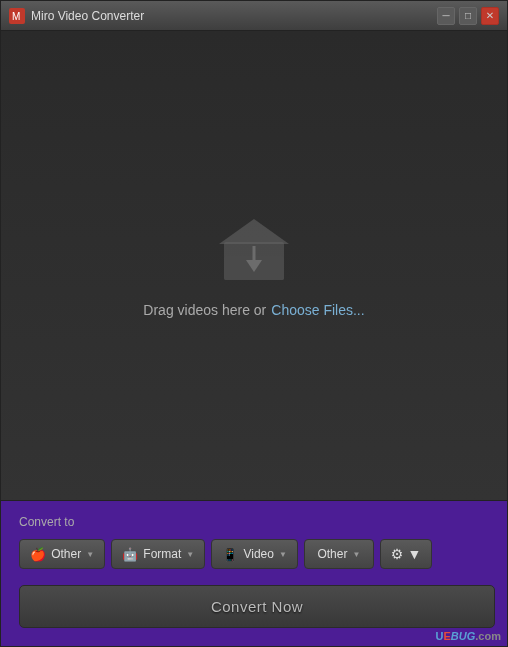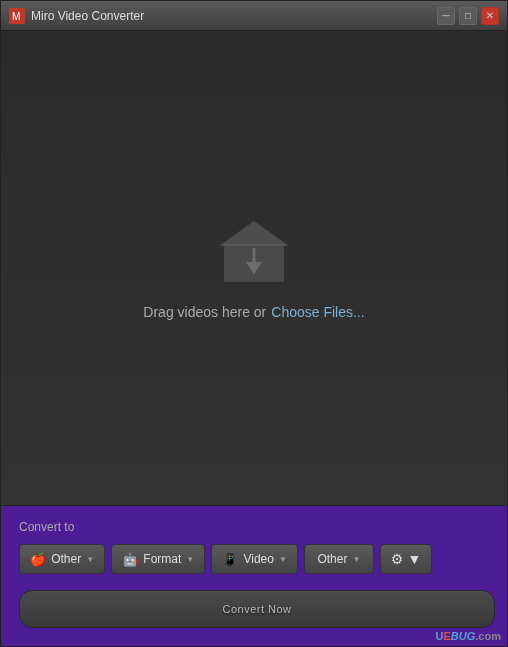--- a/index.html
+++ b/index.html
@@ -158,23 +158,23 @@
       display: flex;
       align-items: center;
       gap: 4px;
     }
 
     .convert-now-btn {
       width: 100%;
       padding: 12px;
       background: linear-gradient(to bottom, #4a4a4a, #383838);
       border: 1px solid #2a2a2a;
-      border-radius: 13px;
+      border-radius: 5px;
       color: #bbb;
-      font-size: 11px;
+      font-size: 15px;
       cursor: pointer;
       letter-spacing: 0.5px;
       text-shadow: 0 1px 2px #111;
     }
 
     
     .watermark {
       position: absolute;
       bottom: 4px;
       right: 6px;

